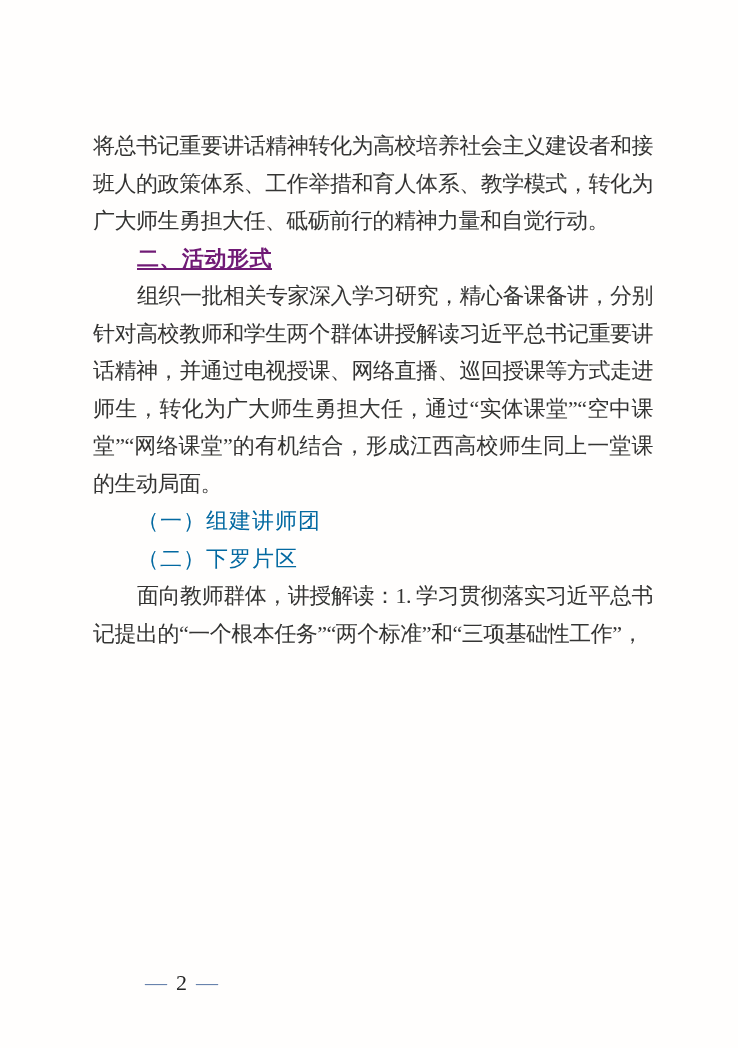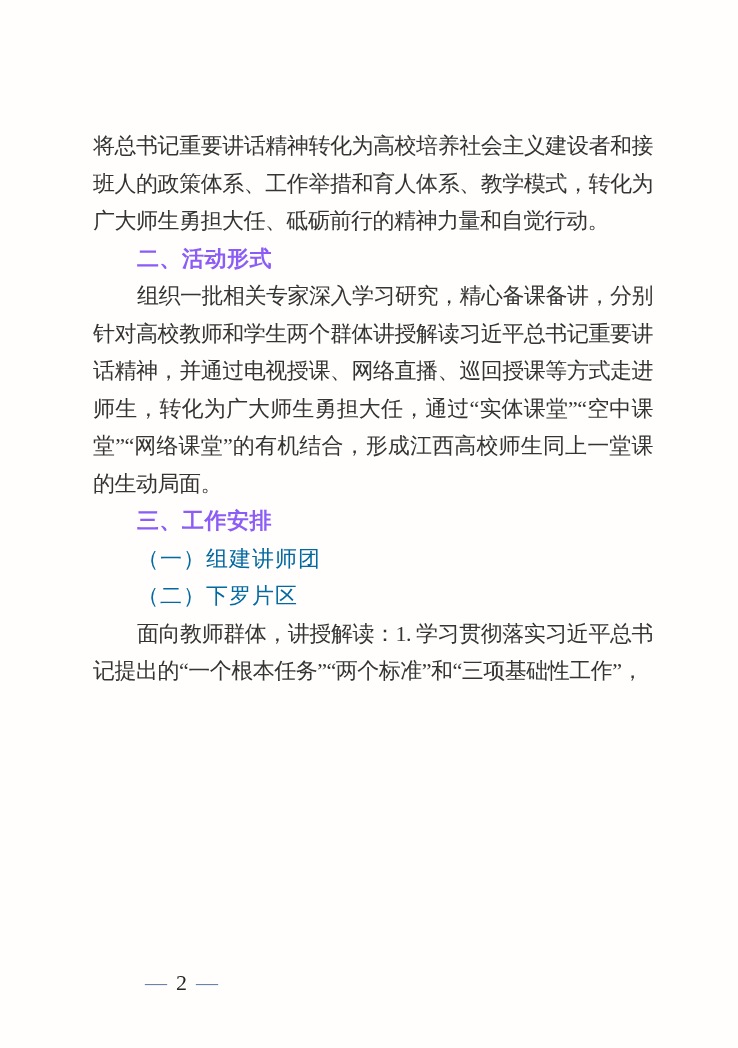--- a/index.html
+++ b/index.html
@@ -32,23 +32,24 @@
     text-align: justify;
     text-align-last: left;
     font-weight: 400;
   }
   p.indent {
     text-indent: 2em;
   }
   h2.sec-heading {
     font-family: "Liberation Sans", "DejaVu Sans", sans-serif;
     font-weight: 700;
-    color: #8b5cf6;
+    color: #701a75;
     text-indent: 2em;
     letter-spacing: 0.5px;
+    text-decoration: underline;
   }
   h3.sub-heading {
     font-weight: 400;
     color: #0369a1;
     text-indent: 2em;
     letter-spacing: 1px;
   }
   .footer {
     position: absolute;
     left: 108px;
@@ -71,21 +72,20 @@
 
 <div class="page">
   <div class="content">
 
     <p class="body">将总书记重要讲话精神转化为高校培养社会主义建设者和接班人的政策体系、工作举措和育人体系、教学模式，转化为广大师生勇担大任、砥砺前行的精神力量和自觉行动。</p>
 
     <h2 class="sec-heading">二、活动形式</h2>
 
     <p class="body indent">组织一批相关专家深入学习研究，精心备课备讲，分别针对高校教师和学生两个群体讲授解读习近平总书记重要讲话精神，并通过电视授课、网络直播、巡回授课等方式走进师生，转化为广大师生勇担大任，通过“实体课堂”“空中课堂”“网络课堂”的有机结合，形成江西高校师生同上一堂课的生动局面。</p>
 
-    <h2 class="sec-heading">三、工作安排</h2>
 
     <h3 class="sub-heading">（一）组建讲师团</h3>
 
 
     <h3 class="sub-heading">（二）下罗片区</h3>
 
 
     <p class="body indent">面向教师群体，讲授解读：1. 学习贯彻落实习近平总书记提出的“一个根本任务”“两个标准”和“三项基础性工作”，</p>
 
   </div>

